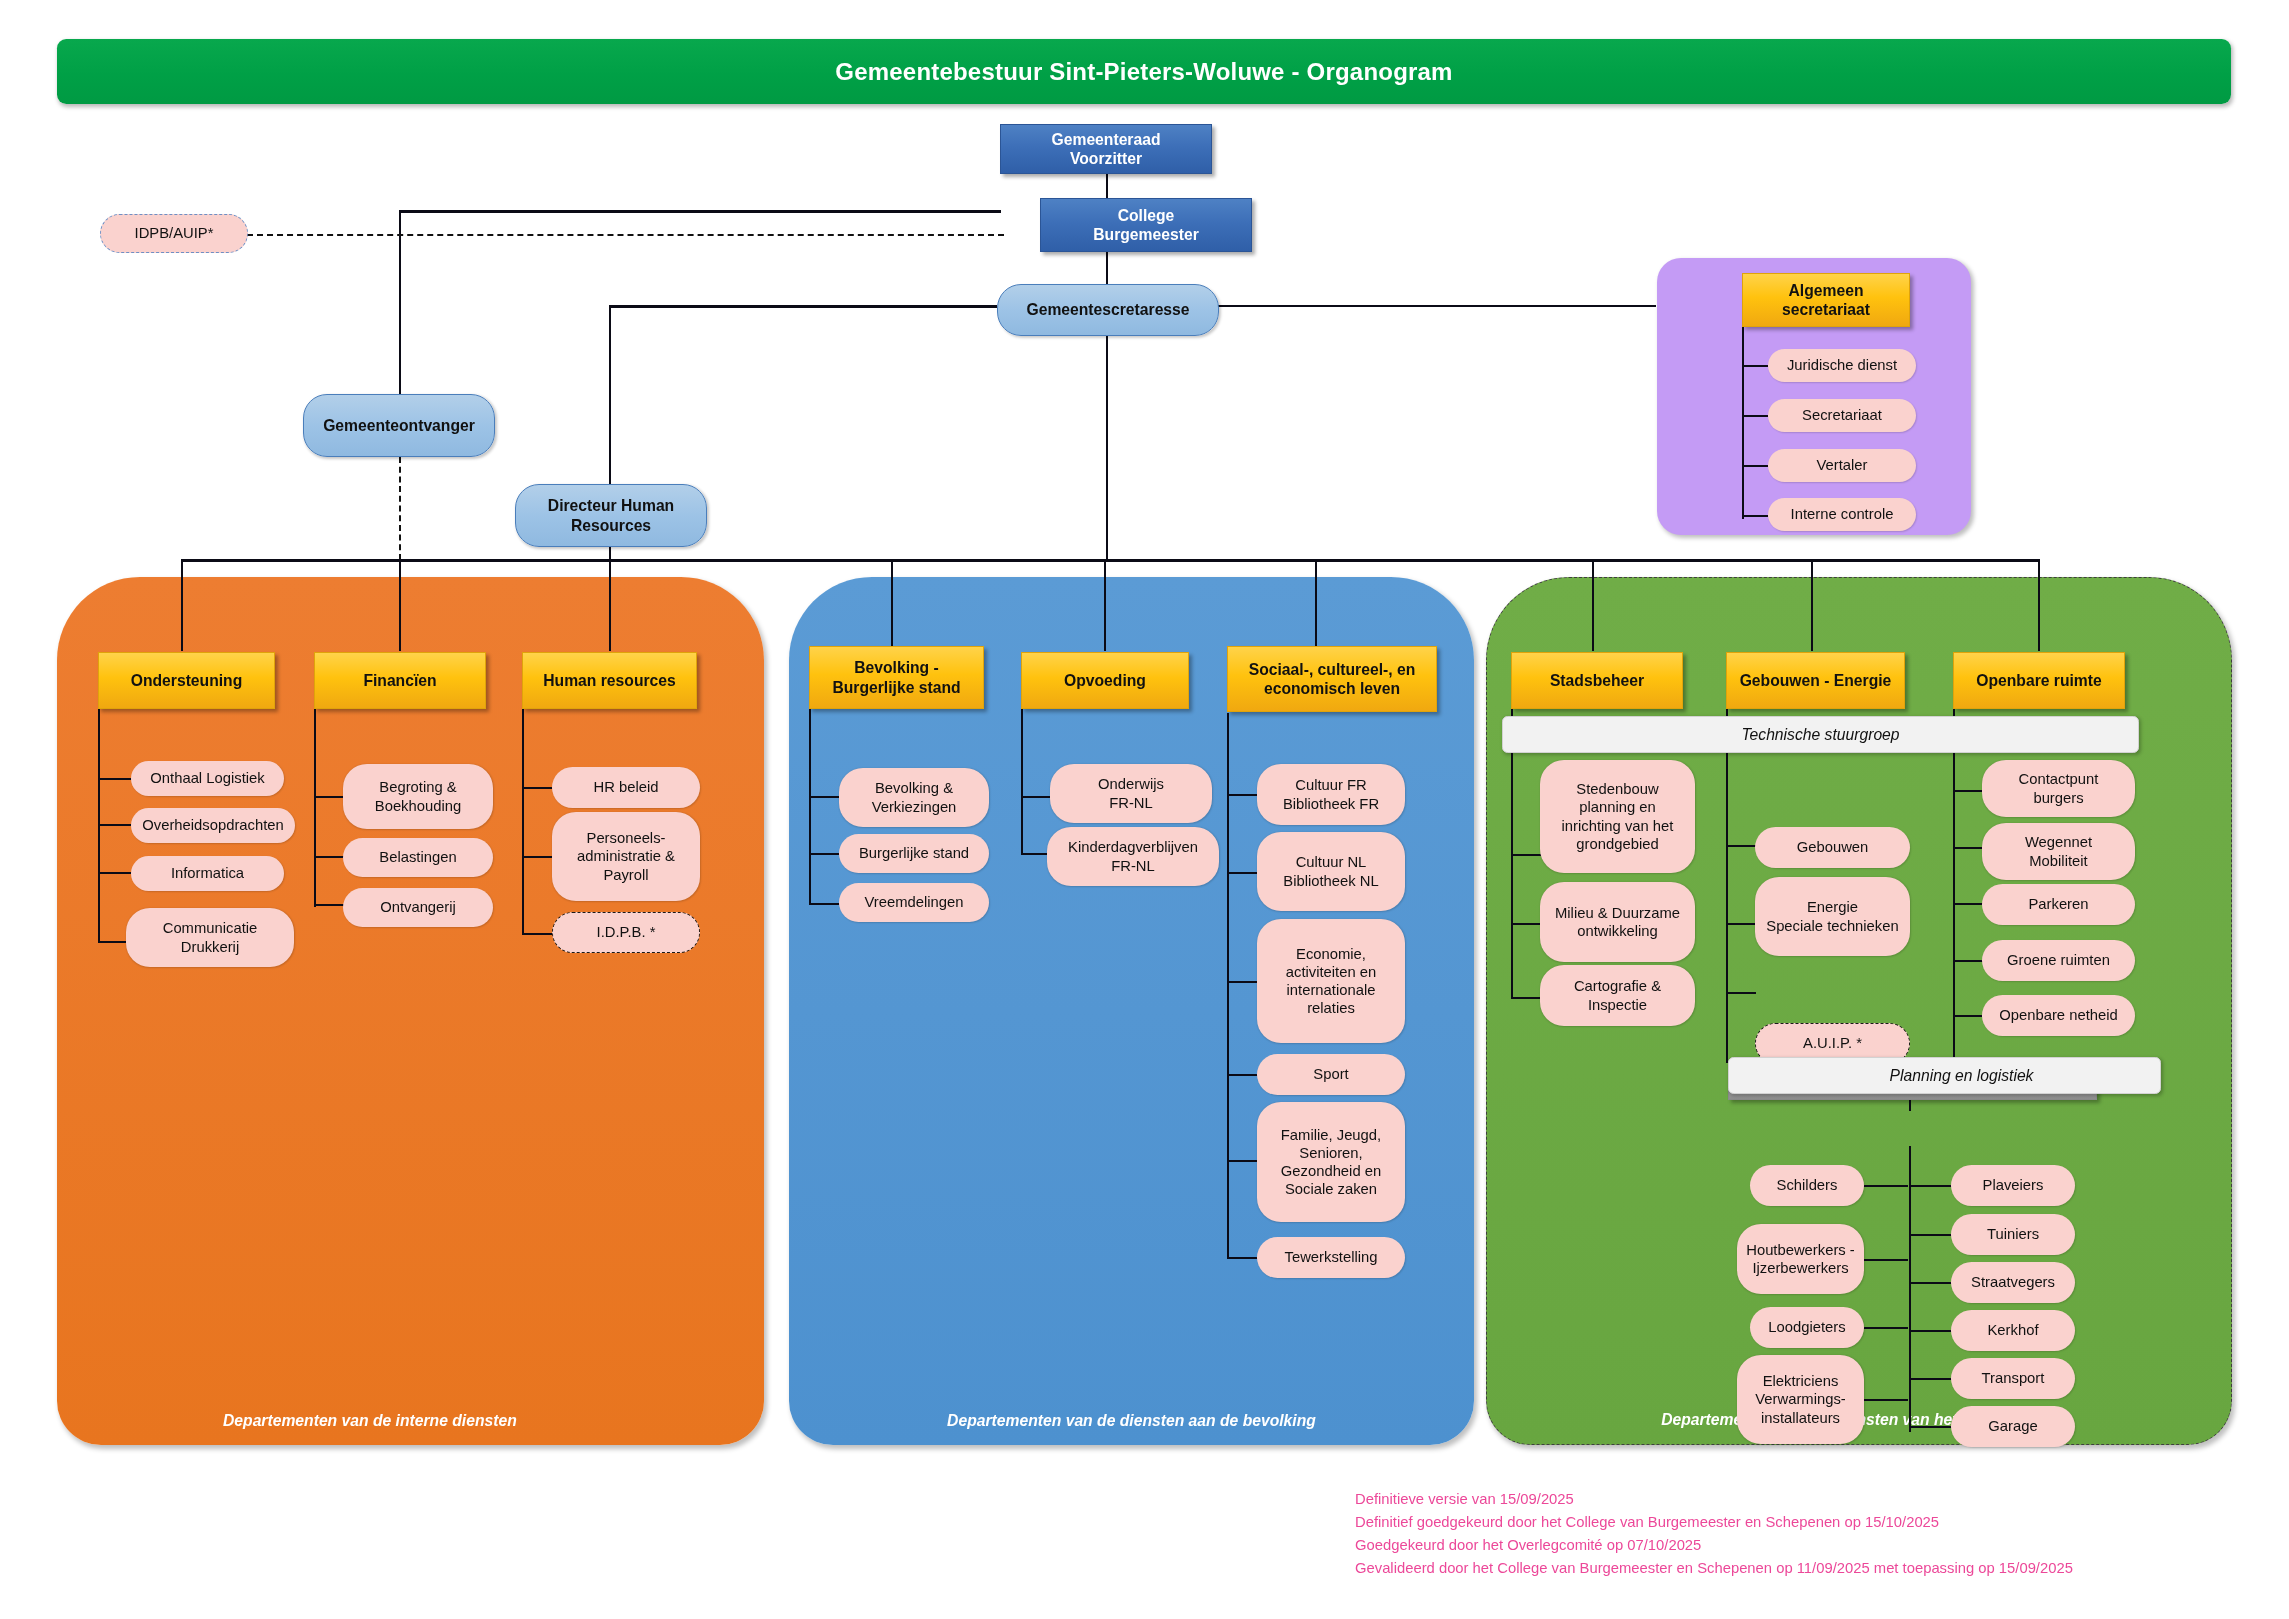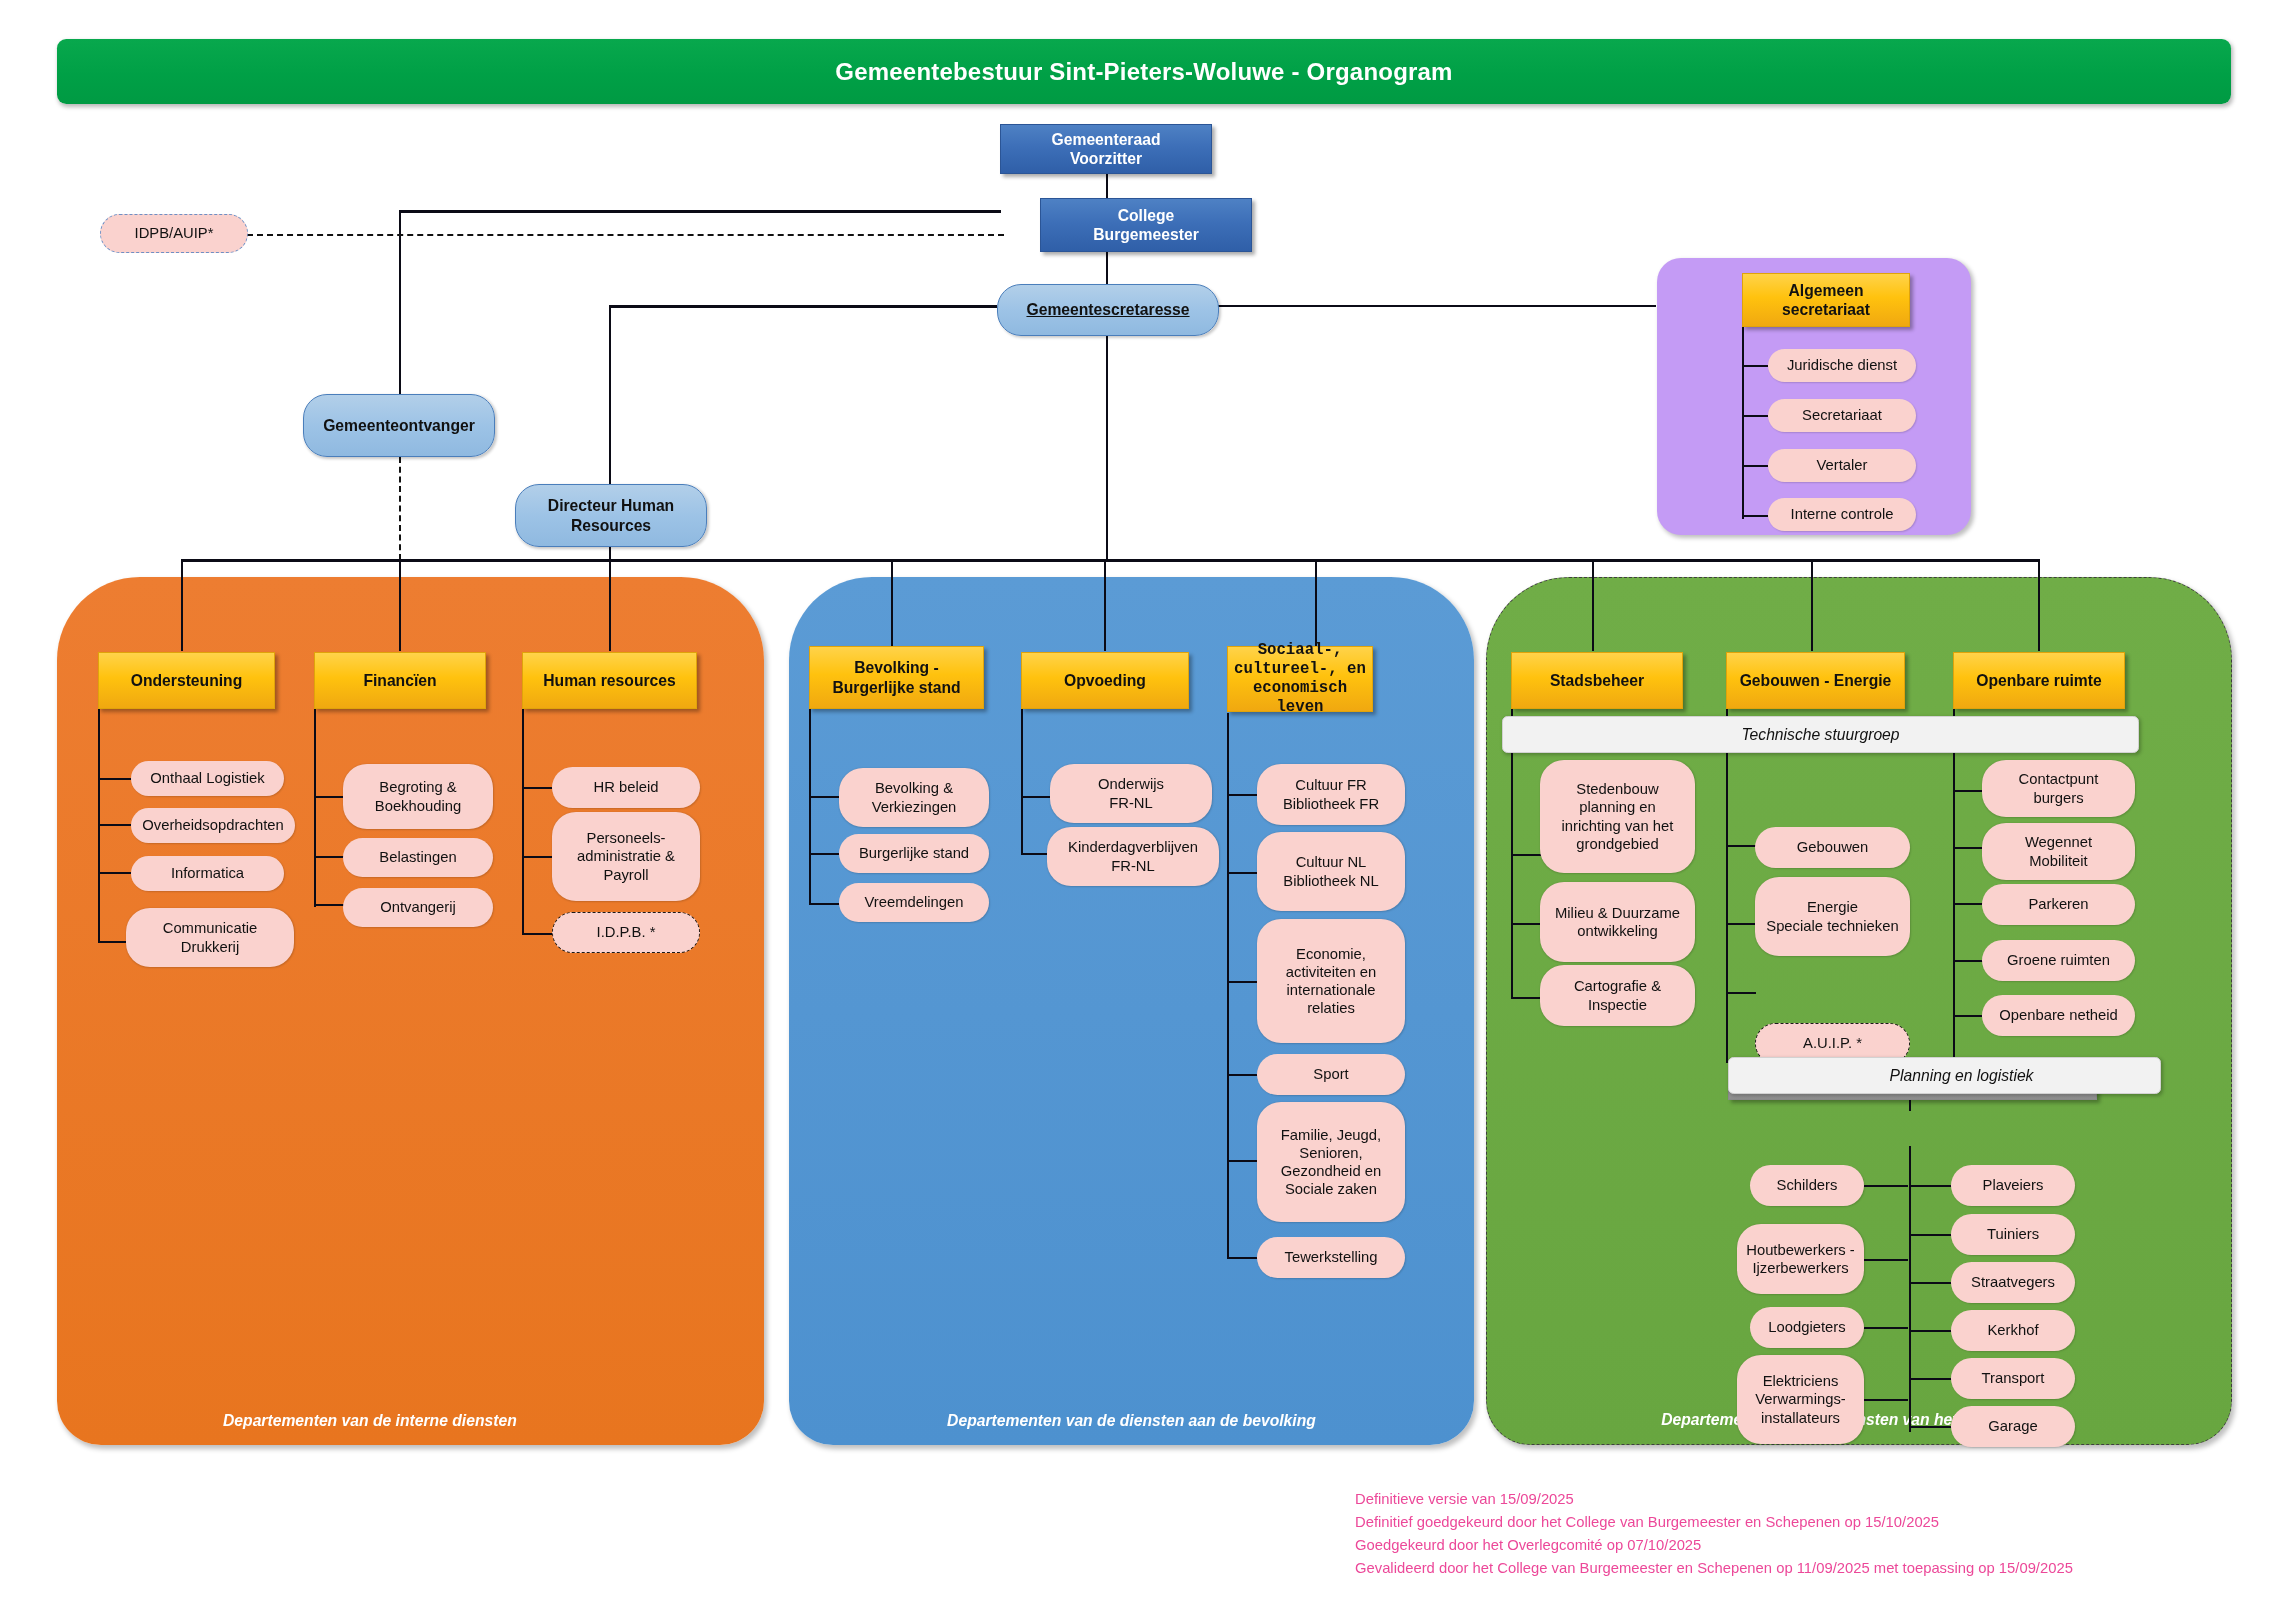--- a/index.html
+++ b/index.html
@@ -211,21 +211,21 @@
   <div class="ln v" style="left:2038px; top:559px; height:92px;"></div>
 
   <div class="node nv-dark" style="left:1000px; top:124px; width:212px; height:50px;">
     <span>Gemeenteraad<br>Voorzitter</span>
   </div>
 
   <div class="node nv-dark" style="left:1000px; top:198px; width:212px; height:54px;margin-left:40px;">
     <span>College<br>Burgemeester</span>
   </div>
 
-  <div class="node nv-lightblue" style="left:997px; top:284px; width:222px; height:52px;text-decoration:underline;">
+  <div class="node nv-lightblue" style="left:997px; top:284px; width:222px; height:52px;">
     <span>Gemeentescretaresse</span>
   </div>
 
   <div class="node nv-lightblue" style="left:303px; top:394px; width:192px; height:63px;">
     <span>Gemeenteontvanger</span>
   </div>
 
   <div class="node nv-lightblue" style="left:515px; top:484px; width:192px; height:63px;">
     <span>Directeur Human<br>Resources</span>
   </div>
@@ -325,21 +325,21 @@
   <div class="panel" id="panel-population">
     <div class="caption">Departementen van de diensten aan de bevolking</div>
   </div>
 
   <div class="node nv-yellow" style="left:809px; top:646px; width:175px; height:63px;">
     <span>Bevolking -<br>Burgerlijke stand</span>
   </div>
   <div class="node nv-yellow" style="left:1021px; top:652px; width:168px; height:57px;">
     <span>Opvoeding</span>
   </div>
-  <div class="node nv-yellow" style="left:1227px; top:646px; width:146px; height:66px;font-family:Liberation Mono, monospace;">
+  <div class="node nv-yellow" style="left:1227px; top:646px; width:210px; height:66px;">
     <span>Sociaal-, cultureel-, en<br>economisch leven</span>
   </div>
 
   <div class="ln v ln-in" style="left:809px; top:709px; height:196px;"></div>
   <div class="ln h ln-in" style="left:809px; top:796px; width:29.5px;"></div>
   <div class="ln h ln-in" style="left:809px; top:853px; width:29.5px;"></div>
   <div class="ln h ln-in" style="left:809px; top:903px; width:29.5px;"></div>
 
   <div class="node nv-pink" style="left:839px; top:768px; width:150px; height:59px;">
     <span>Bevolking &amp;<br>Verkiezingen</span>

